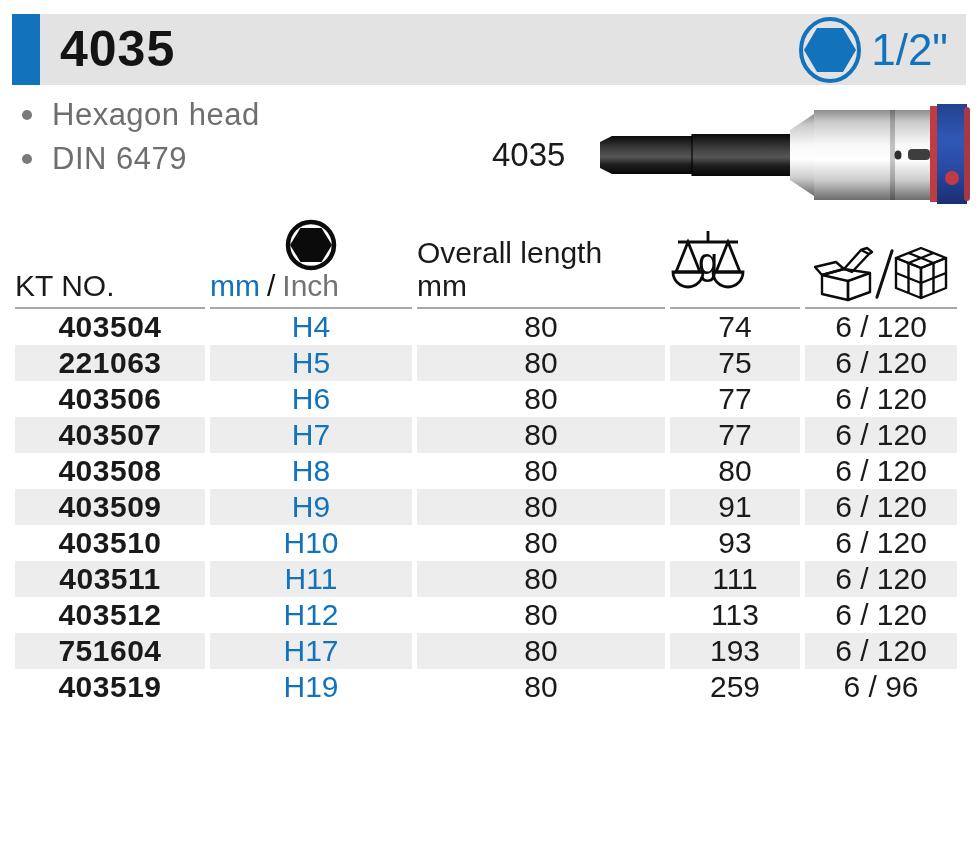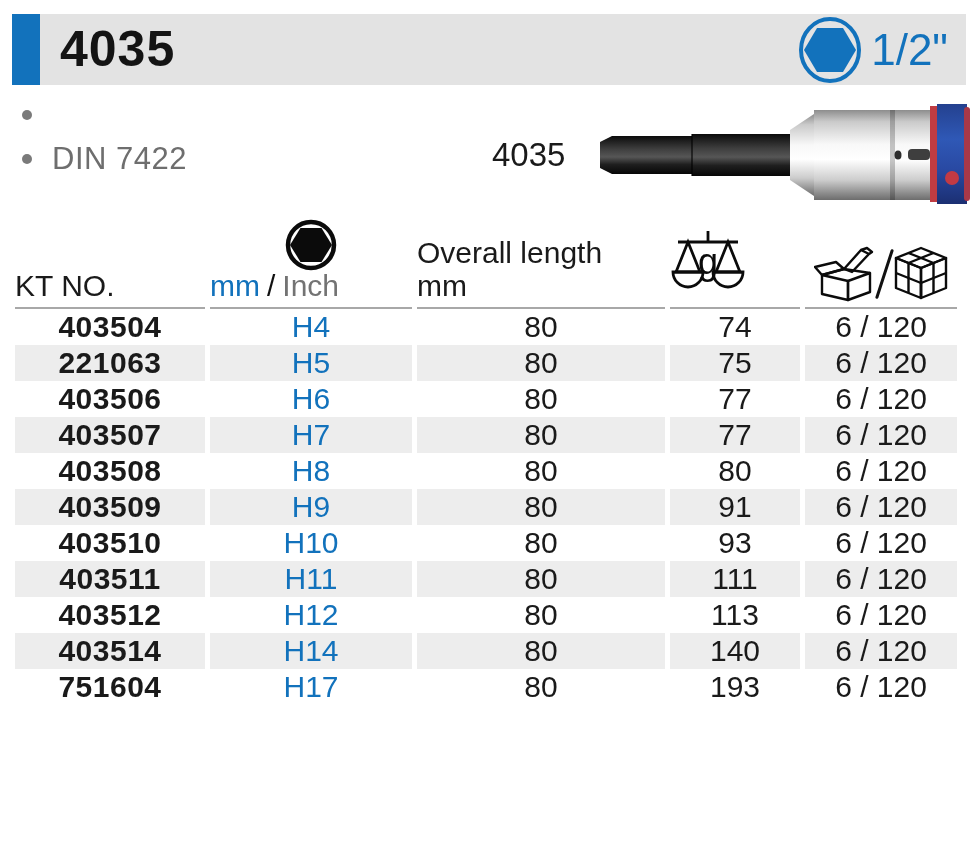--- a/index.html
+++ b/index.html
@@ -84,24 +84,25 @@
       <ellipse cx="33" cy="34" rx="29" ry="31" fill="none" stroke="#1272bc" stroke-width="4"></ellipse>
       <polygon points="7,34 20,12 46,12 59,34 46,56 20,56" fill="#1272bc"></polygon>
     </svg>
     <span class="drive-size">1/2"</span>
   </div>
 </header>
 
 <ul class="features">
   <li>
     <span class="dot"></span>
+    <span>Hexagon head</span>
   </li>
   <li>
     <span class="dot"></span>
-    <span>DIN 7422</span>
+    <span>DIN 6479</span>
   </li>
 </ul>
 
 <div class="figure">
   <span class="figure-label">4035</span>
   <svg class="socket-svg" width="378" height="112" viewBox="0 0 378 112">
     <defs>
       <linearGradient id="bitGrad" x1="0" y1="0" x2="0" y2="1">
         <stop offset="0" stop-color="#0b0b0b"></stop>
           <stop offset="0.35" stop-color="#3f3f3f"></stop>
@@ -266,27 +267,27 @@
       <td>6 / 120</td>
     </tr>
     <tr>
       <td class="kt">403512</td>
       <td class="size">H12</td>
       <td>80</td>
       <td>113</td>
       <td>6 / 120</td>
     </tr>
     <tr>
-      <td class="kt">403514</td>
-      <td class="size">H14</td>
-      <td>80</td>
-      <td>140</td>
-      <td>6 / 120</td>
-    </tr>
-    <tr>
       <td class="kt">751604</td>
       <td class="size">H17</td>
       <td>80</td>
       <td>193</td>
       <td>6 / 120</td>
     </tr>
+    <tr>
+      <td class="kt">403519</td>
+      <td class="size">H19</td>
+      <td>80</td>
+      <td>259</td>
+      <td>6 / 96</td>
+    </tr>
   </tbody>
 </table>
 
 </body></html>

